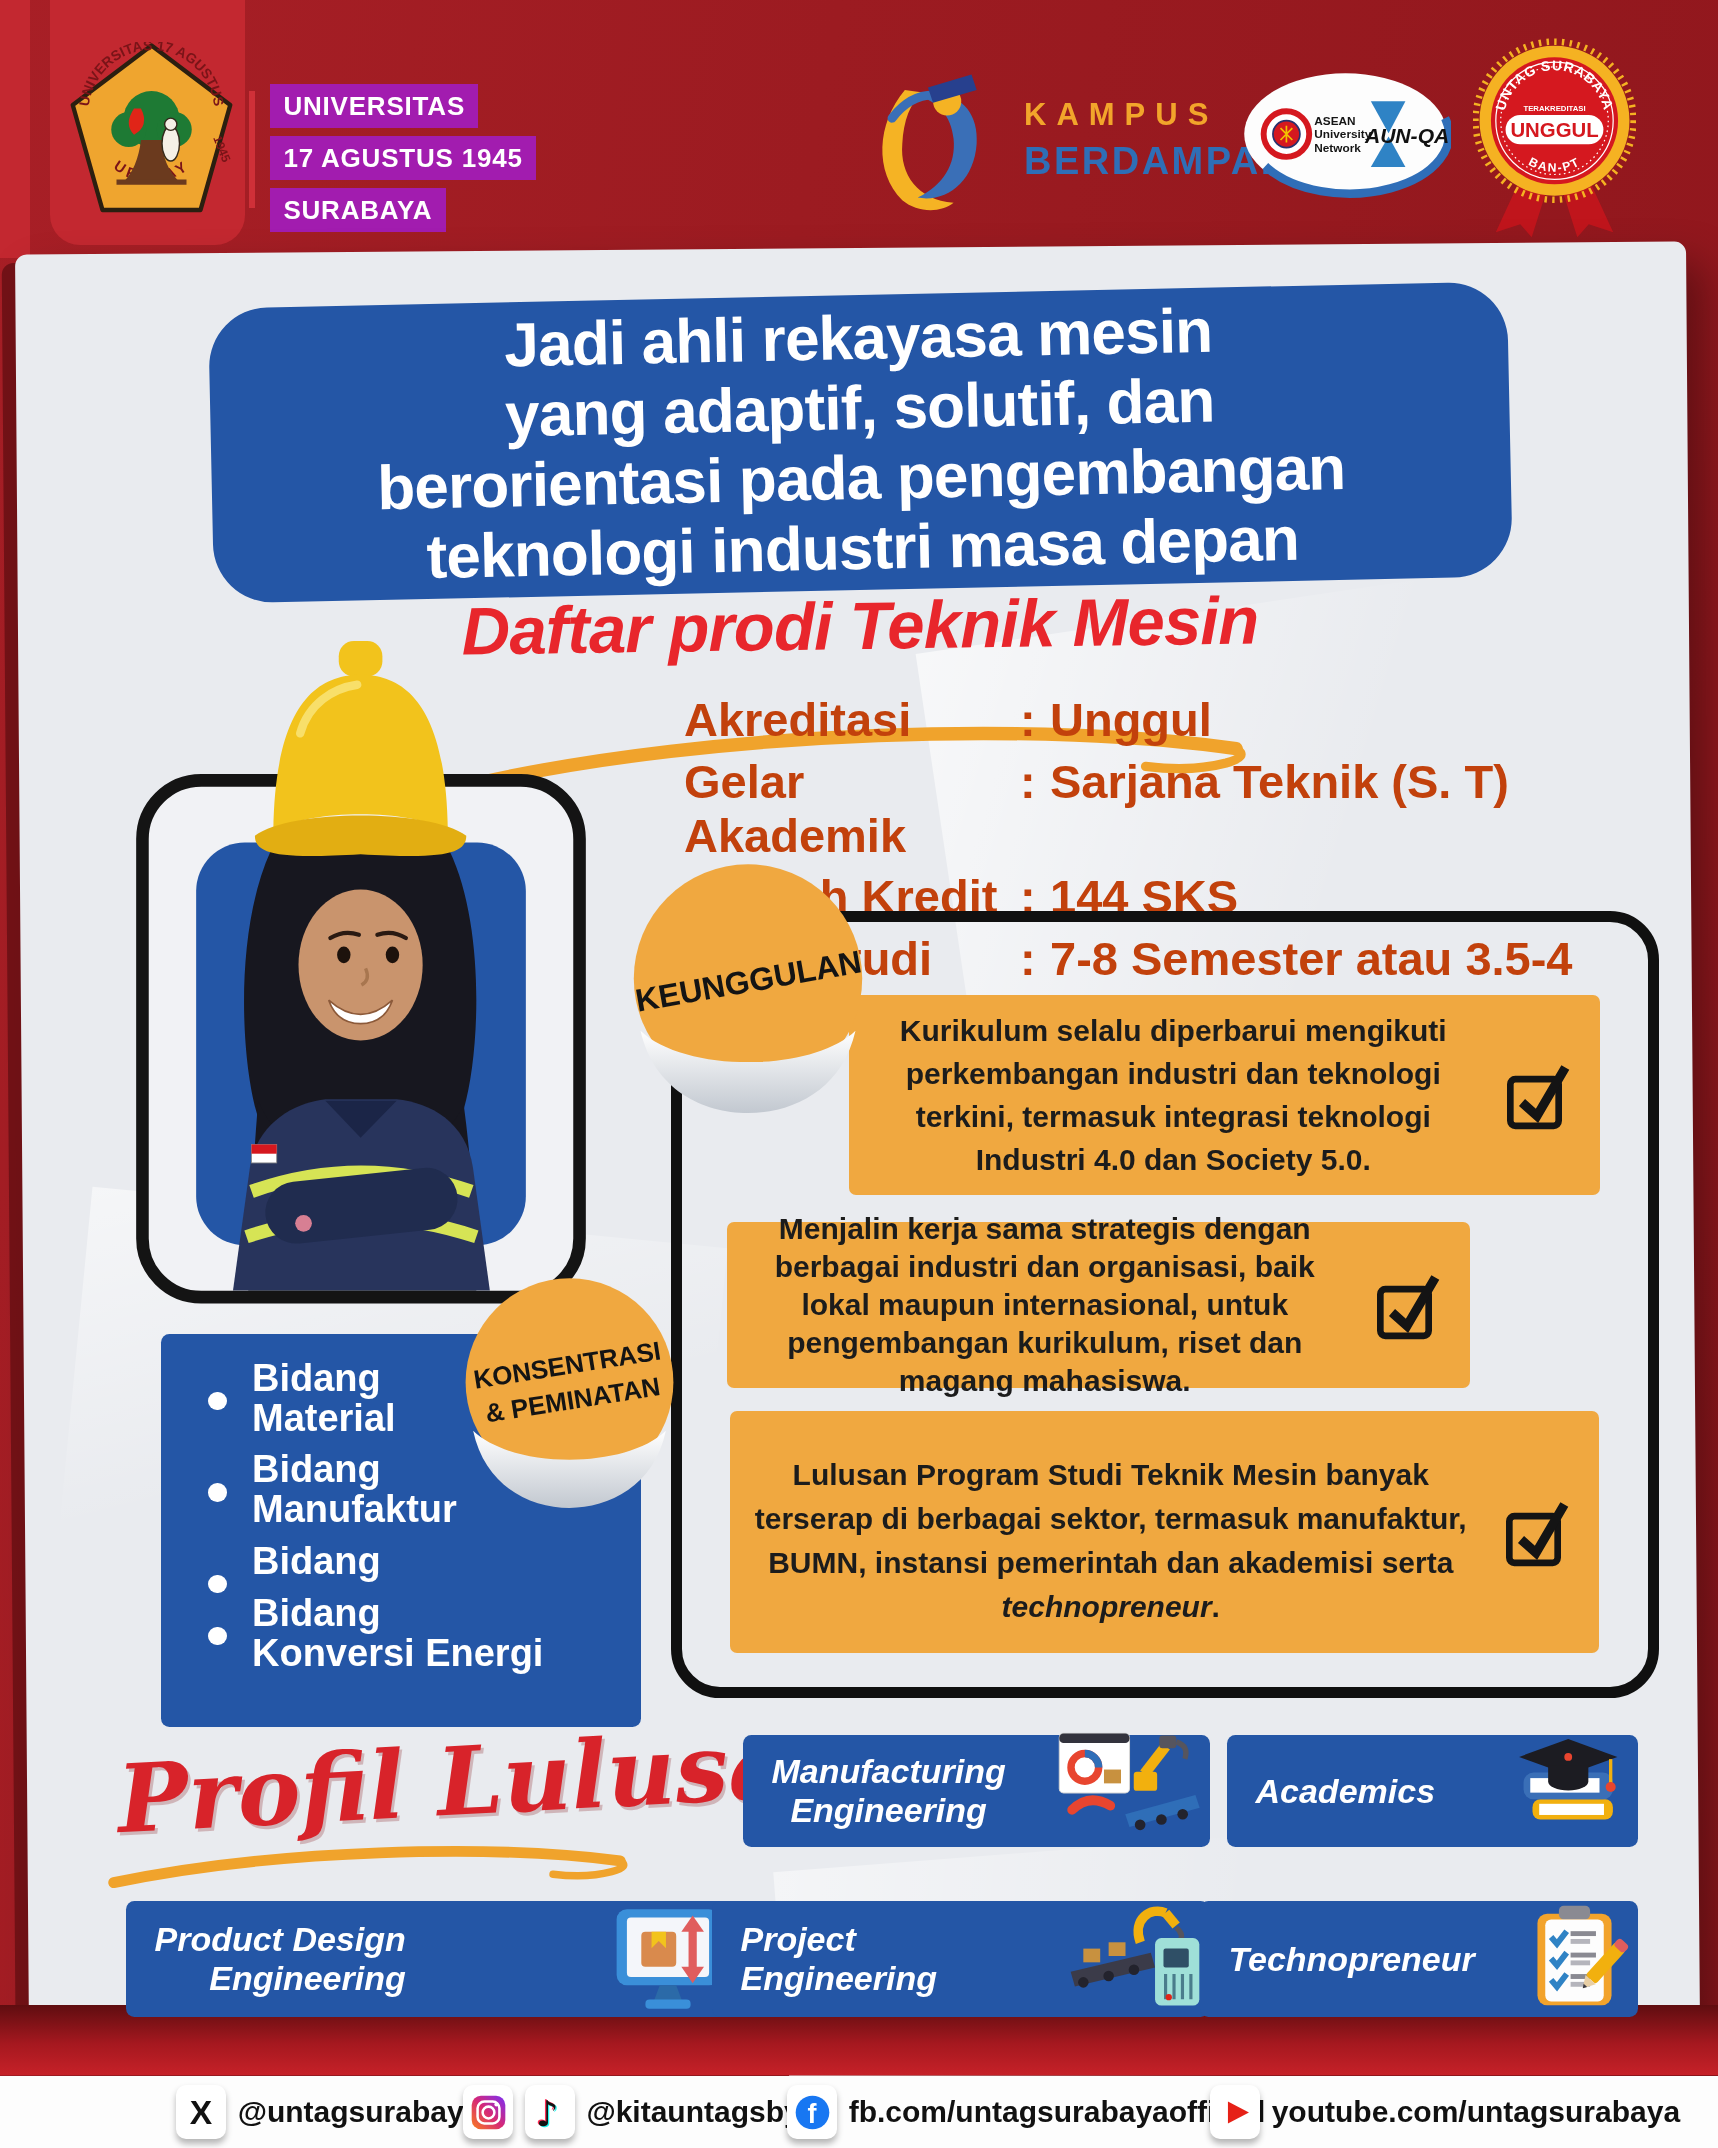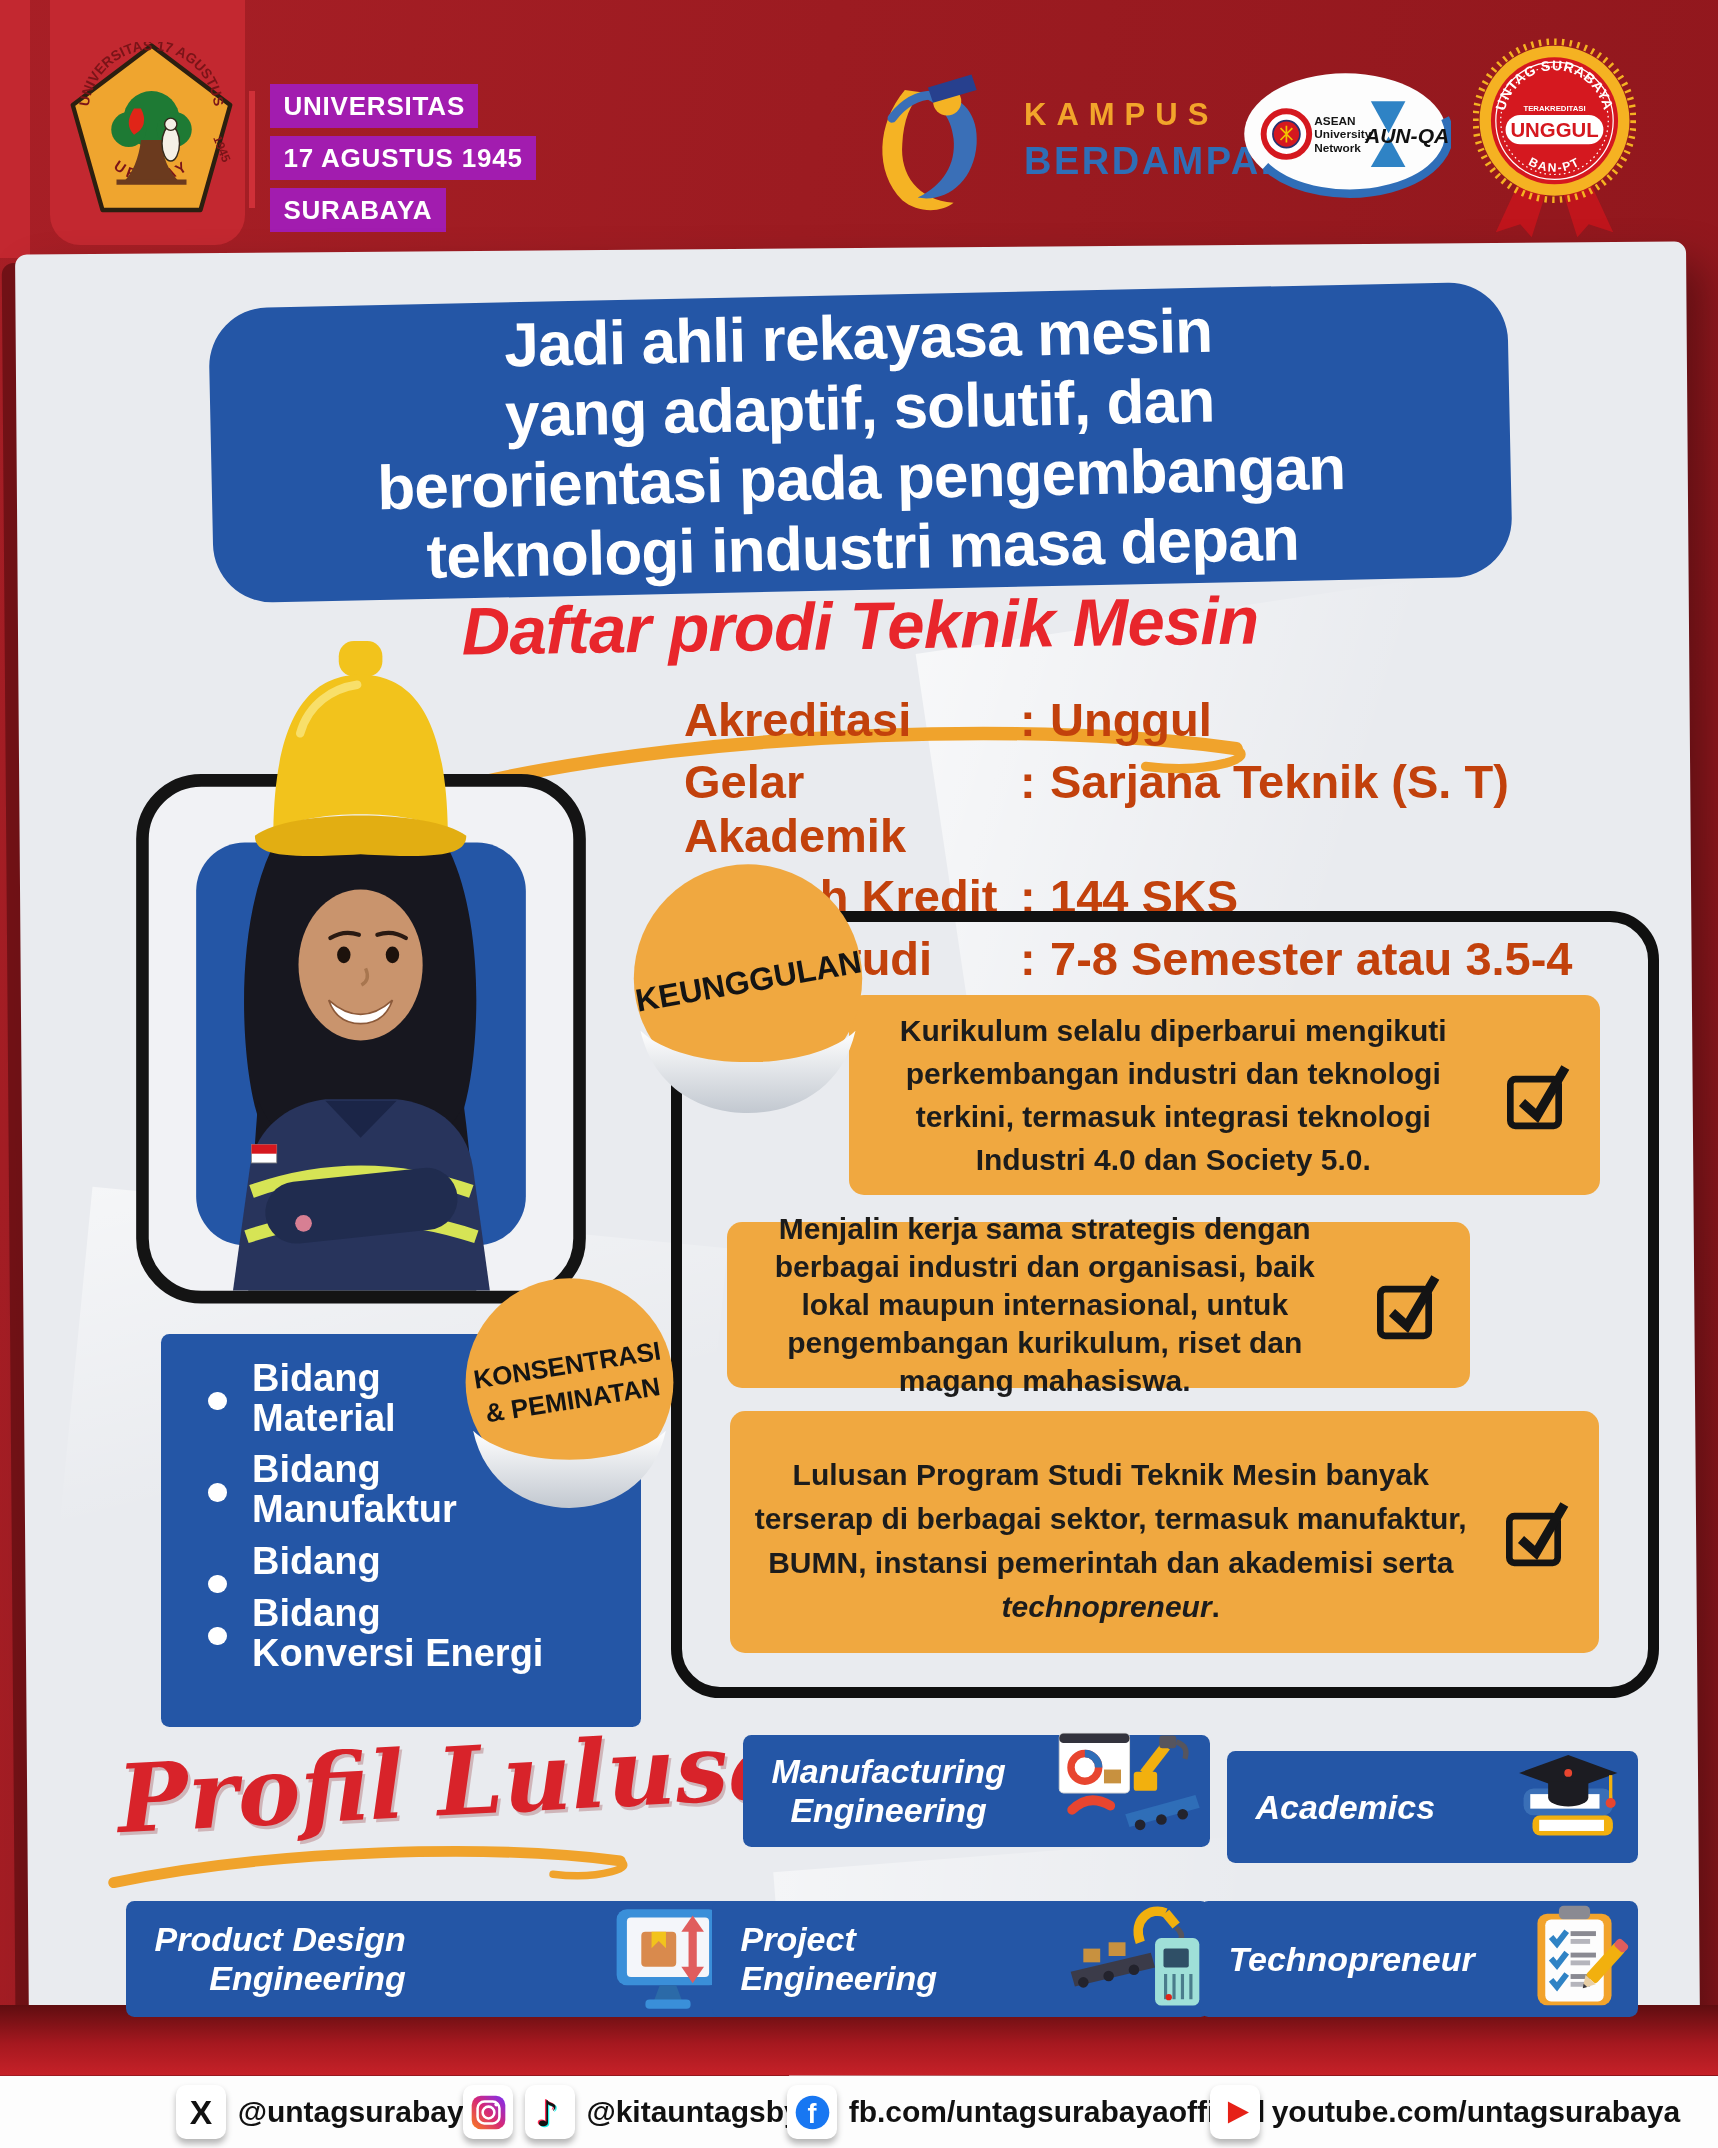--- a/index.html
+++ b/index.html
@@ -47,21 +47,21 @@
   
   .student { left:124px; top:631px; width:474px; height:688px; }
 
   
   .program-info { left:684px; top:693px; display:flex; flex-direction:column; gap:7.6px; }
   .pi-row { display:grid; grid-template-columns:336px 30px auto; font-size:47px; line-height:54px; font-weight:bold; color:#c2410c; }
 
   
   .keu-container { left:671px; top:911px; width:988px; height:787px; border:11px solid #101010; border-radius:49px; z-index:2; }
   .keu-badge { left:617px; top:861px; width:262px; height:262px; z-index:4; }
-  .keu-box { background:#f0a840; border-radius:15px; color:#1c1c1c; font-weight:bold; display:flex; align-items:center; z-index:3; }
+  .keu-box { background:#f0a840; border-radius:7px; color:#1c1c1c; font-weight:bold; display:flex; align-items:center; z-index:3; }
   .keu-box .keu-text { width:100%; text-align:center; }
   .keu-box1 { left:849px; top:995px; width:751px; height:200px; padding:11.7px 126px 11.7px 23.5px; font-size:30px; line-height:43px; }
   .keu-box2 { left:727px; top:1222px; width:743px; height:166px; padding:6.7px 126px 6.7px 18.5px; font-size:30px; line-height:38px; }
   .keu-box3 { left:730px; top:1411px; width:869px; height:242px; padding:34px 126px 17px 18.5px; font-size:30px; line-height:44px; }
   .keu-check { position:absolute; right:28.5px; top:50%; transform:translateY(-50%); width:70px; height:79px; }
 
   
   .bidang-box { left:161px; top:1334px; width:480px; height:393px; background:#2456a6; border-radius:8.4px; padding:23.5px 8.4px 0 91px; z-index:2; }
   .bidang-item { position:relative; margin-bottom:11.7px; color:#fff; font-weight:bold; font-size:38px; line-height:40px; }
   .bidang-item::before { content:""; position:absolute; left:-44px; top:34px; width:18.5px; height:18.5px; border-radius:50%; background:#fff; }
@@ -69,21 +69,21 @@
 
   
   .profil-title { left:117px; top:1725px; font-family:"DejaVu Serif", serif; font-style:italic; font-weight:bold;
                   font-size:94px; color:#d8232a; transform:rotate(-3deg); text-shadow:2.5px 3.4px 0 rgba(130,20,22,.25); z-index:2; }
   .swoosh2 { left:107px; top:1839px; width:545px; height:52px; z-index:2; }
 
   .chip { background:#2456a6; border-radius:8.4px; color:#fff; display:flex; align-items:center; z-index:3; }
   .chip-label { font-size:34px; line-height:39px; font-weight:bold; font-style:italic; white-space:pre-line; padding-left:28.5px; }
   .chip-icon { position:absolute; right:5px; bottom:3.4px; }
   .chip-manufacturing { left:743px;  top:1735px; width:467px; height:112px;text-align:center; }
-  .chip-academics     { left:1227px; top:1735px; width:411px; height:112px;margin-top:16px; }
+  .chip-academics     { left:1227px; top:1735px; width:411px; height:112px; }
   .chip-product       { left:126px;  top:1901px; width:610px; height:116px;text-align:right; }
   .chip-project       { left:712px;  top:1901px; width:497px; height:116px; }
   .chip-techno        { left:1200px; top:1901px; width:438px; height:116px; }
 
   
   .bottom-band { left:0; top:2005px; width:1718px; height:70px; background:linear-gradient(180deg,#5f0d10,#a5181f 55%,#c62128); z-index:2; }
   .footer { left:0; top:2076px; width:1718px; height:72px; background:#fdfdfd; z-index:3; }
   .sgroup { position:absolute; top:50%; transform:translateY(-50%); display:flex; align-items:center; gap:11.7px; }
   .sgroup .stext { font-size:30px; font-weight:bold; color:#111; }
   .splate { width:50px; height:54px; background:#fff; border-radius:10px; box-shadow:0 4.2px 5.9px rgba(0,0,0,.28);

